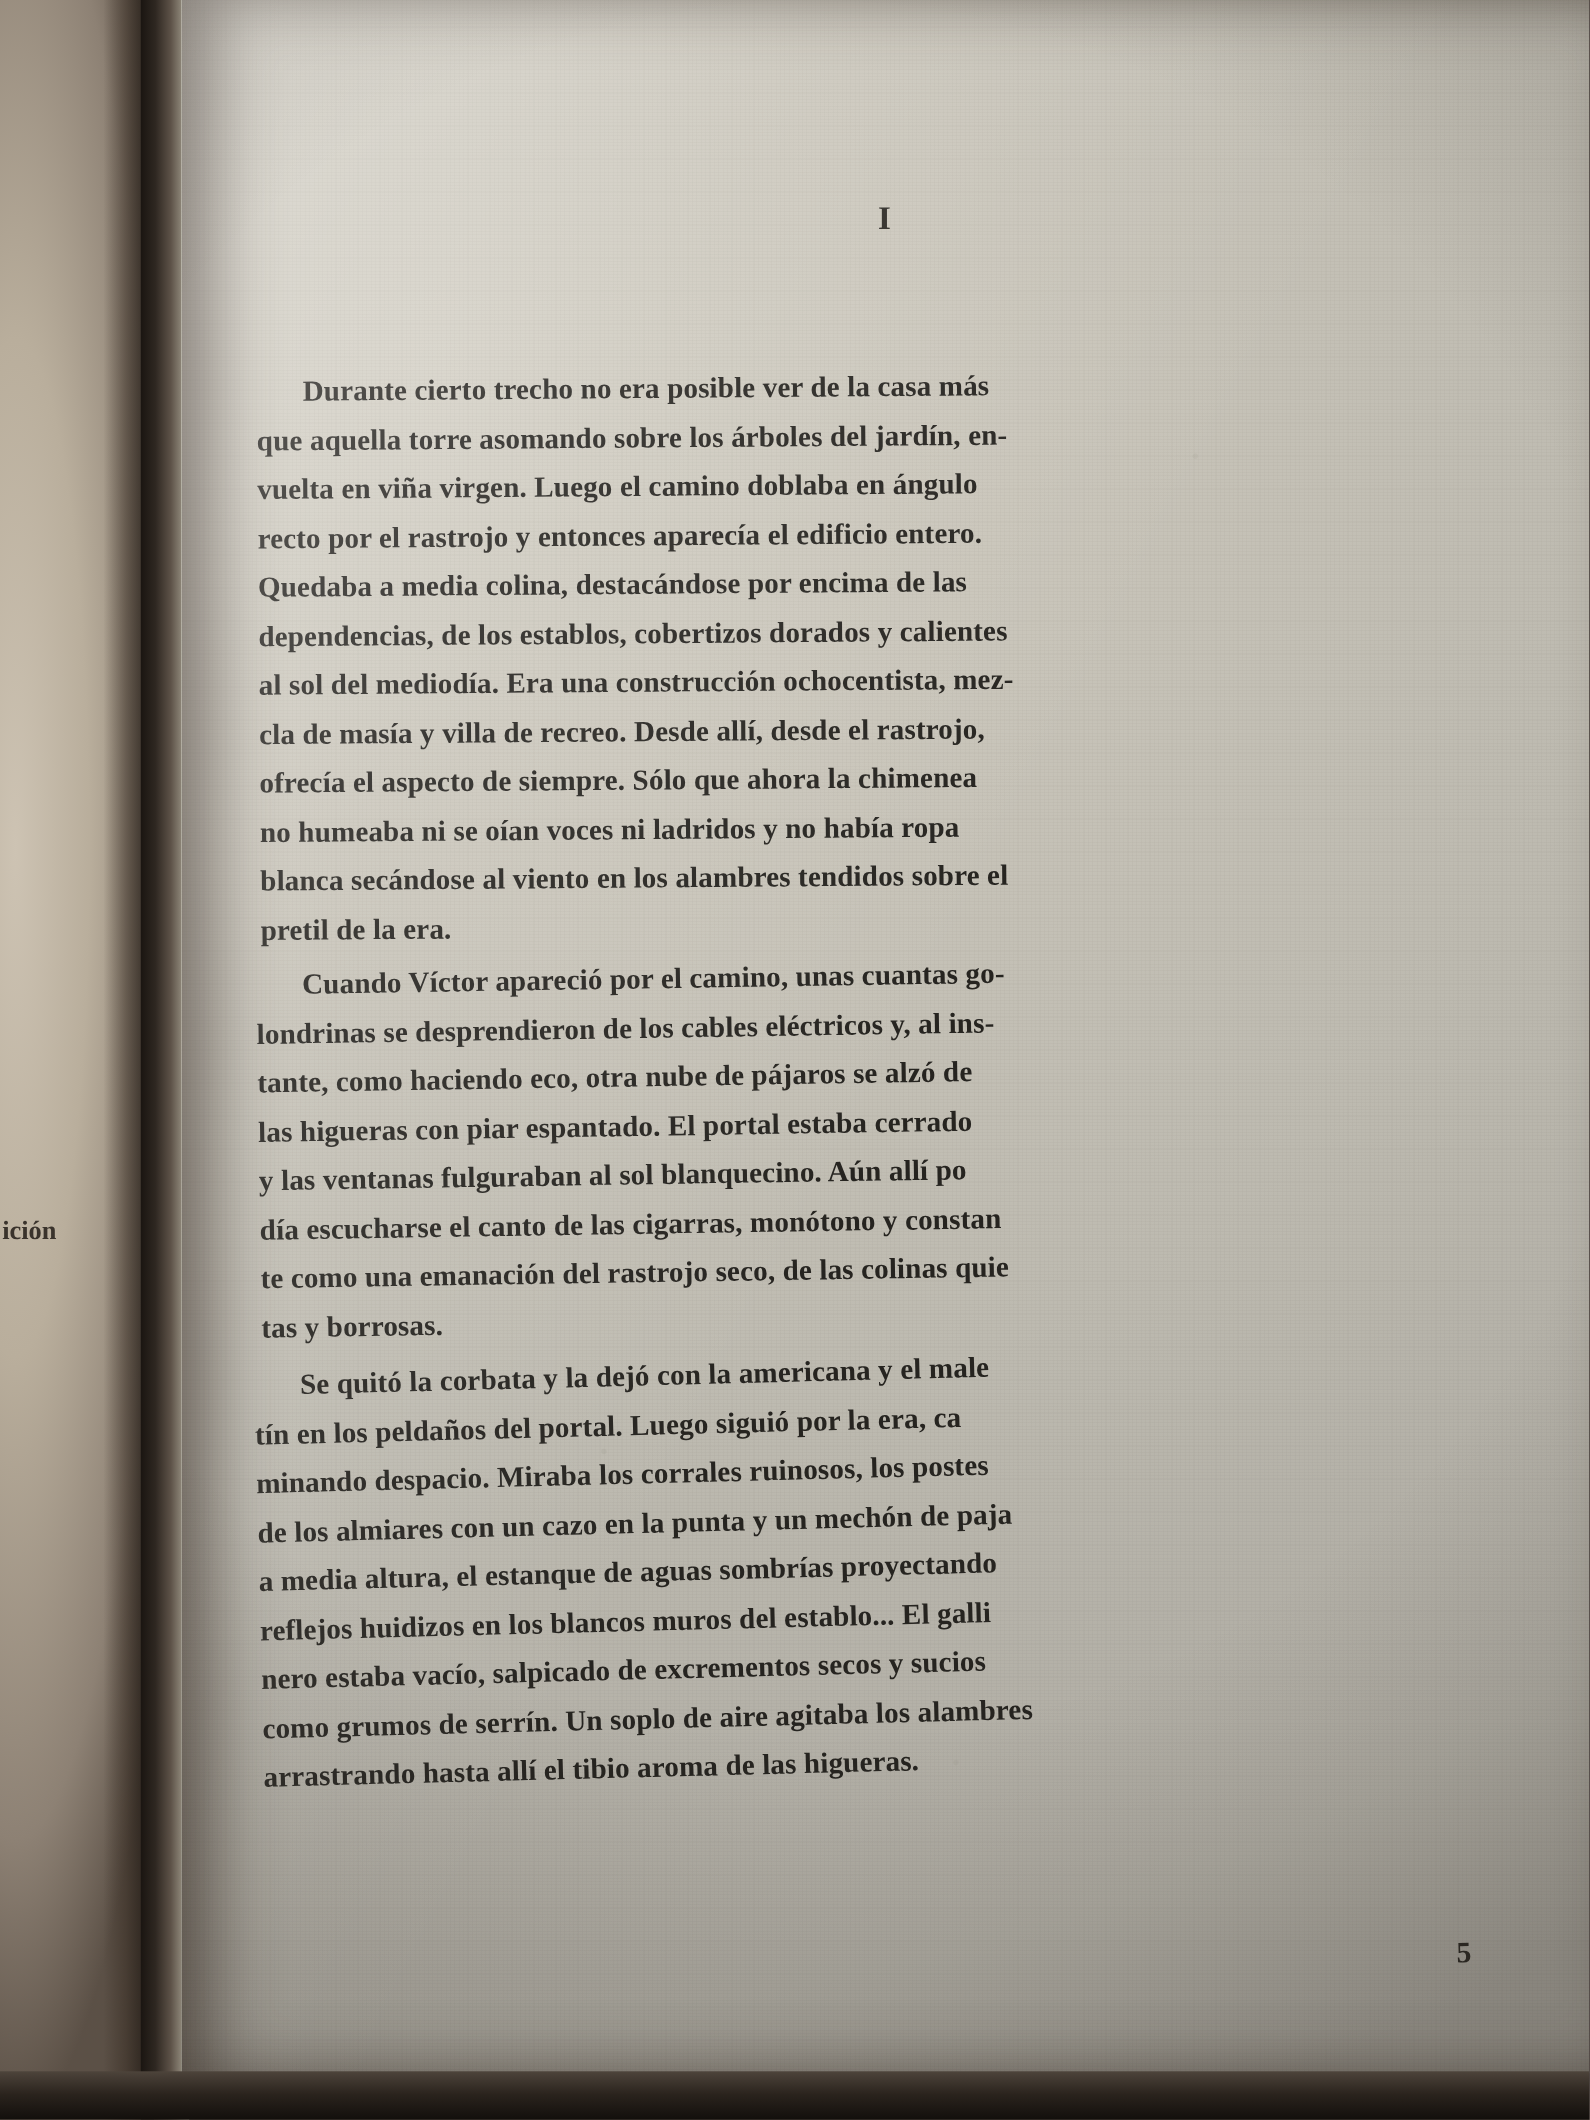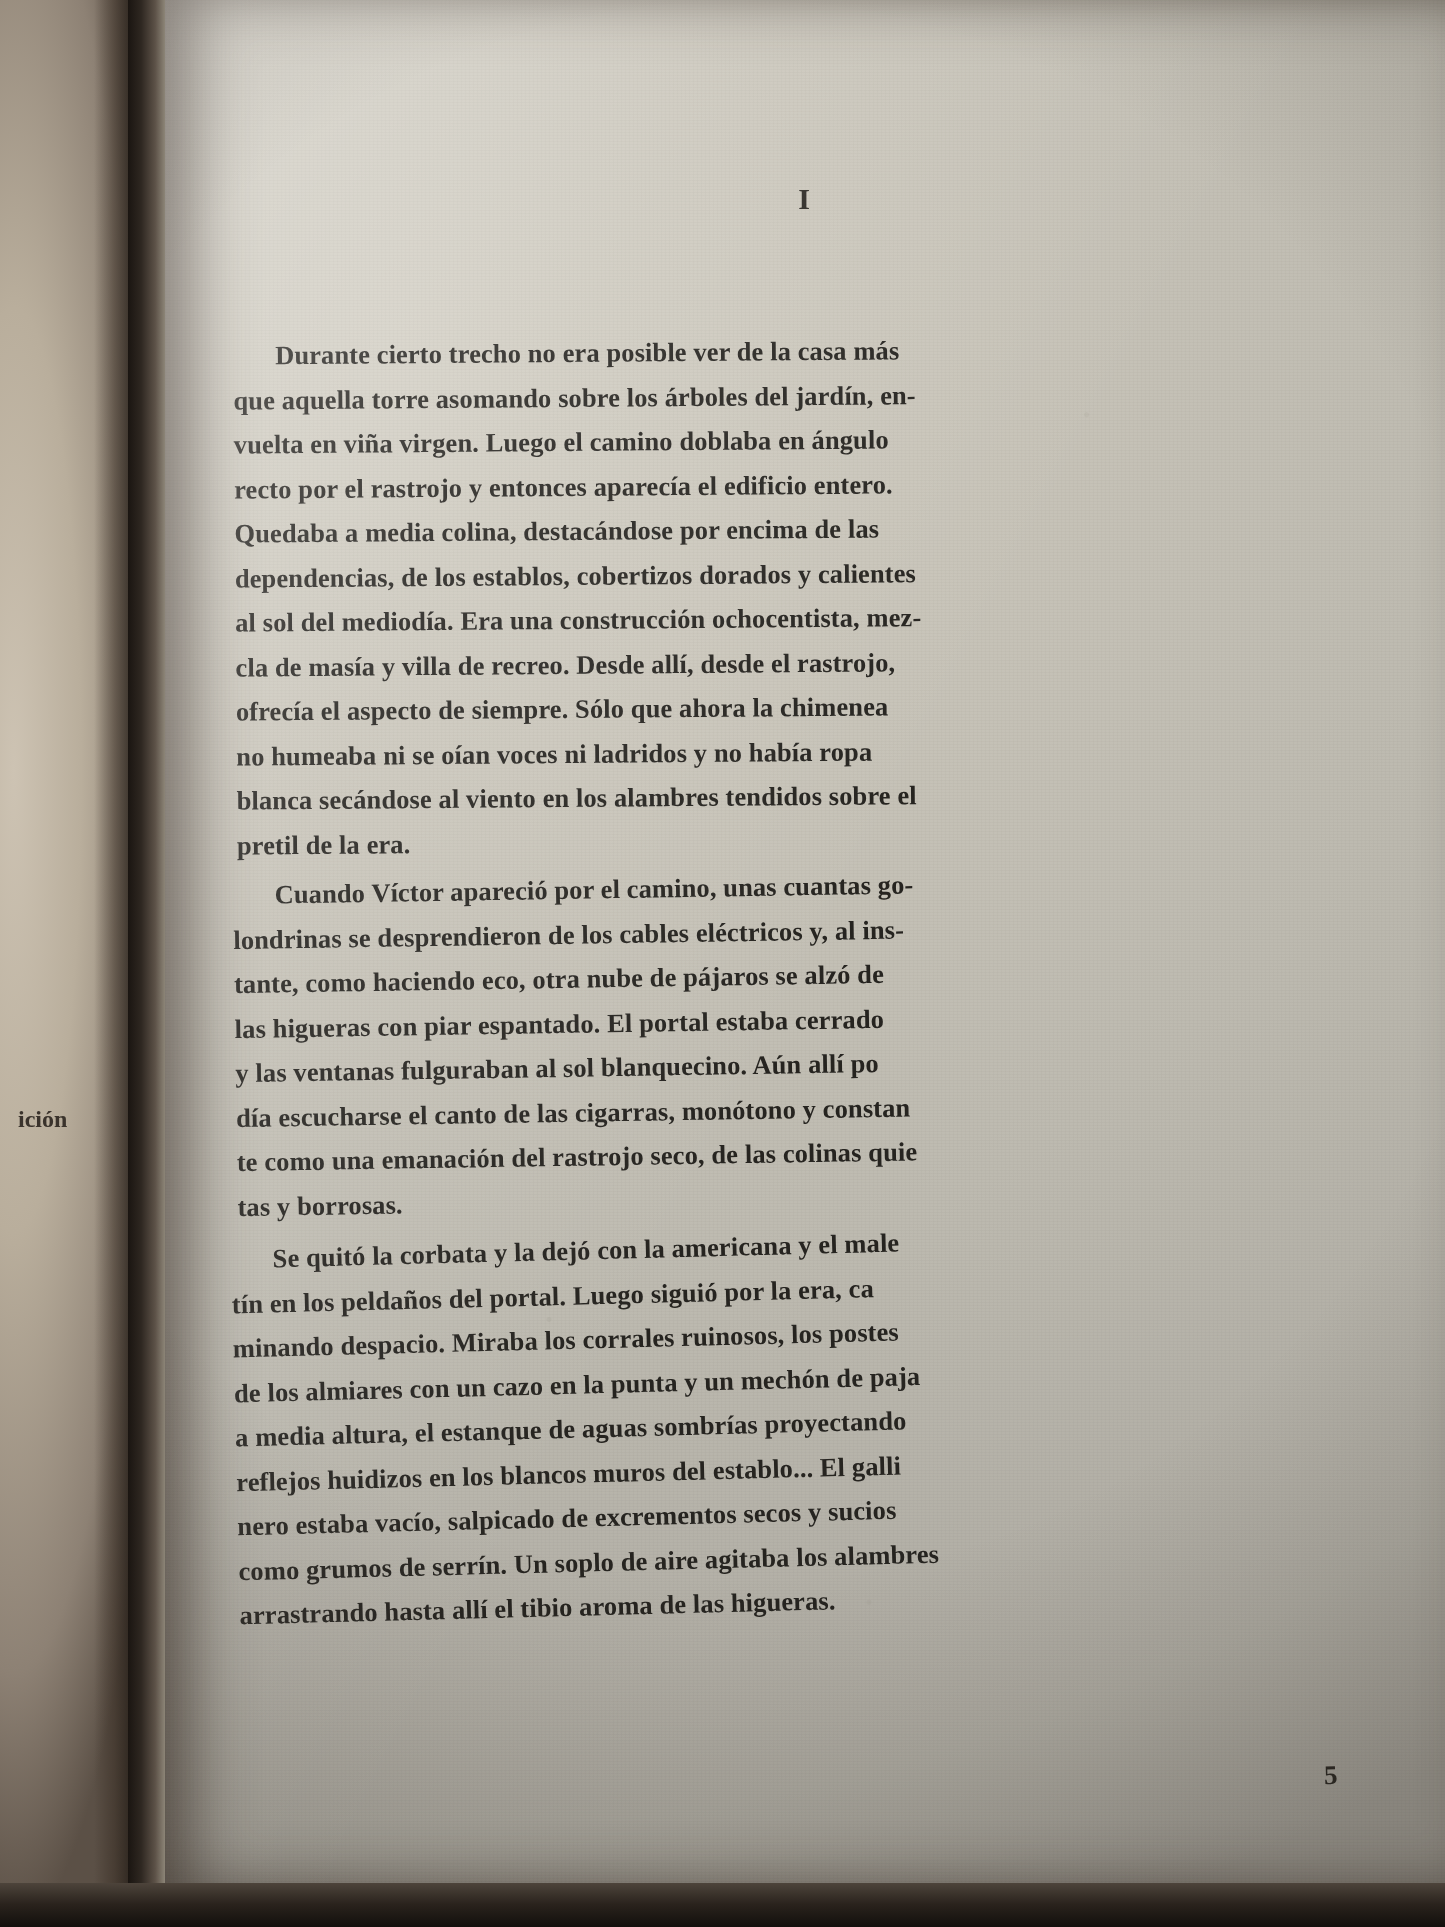--- a/index.html
+++ b/index.html
@@ -156,21 +156,21 @@
     top: 1760px;
     font-size: 27px;
     font-weight: 700;
     color: #2b2823;
     transform: rotate(-1.6deg);
     font-family: "Liberation Serif", "DejaVu Serif", serif;
   }
 
   .margin-note {
     position: absolute;
-    left: 18px;
+    left: 2px;
     top: 1106px;
     font-size: 24px;
     font-weight: 700;
     color: #3a332c;
     font-family: "Liberation Serif", "DejaVu Serif", serif;
   }
 </style>
 </head>
 <body>
 

